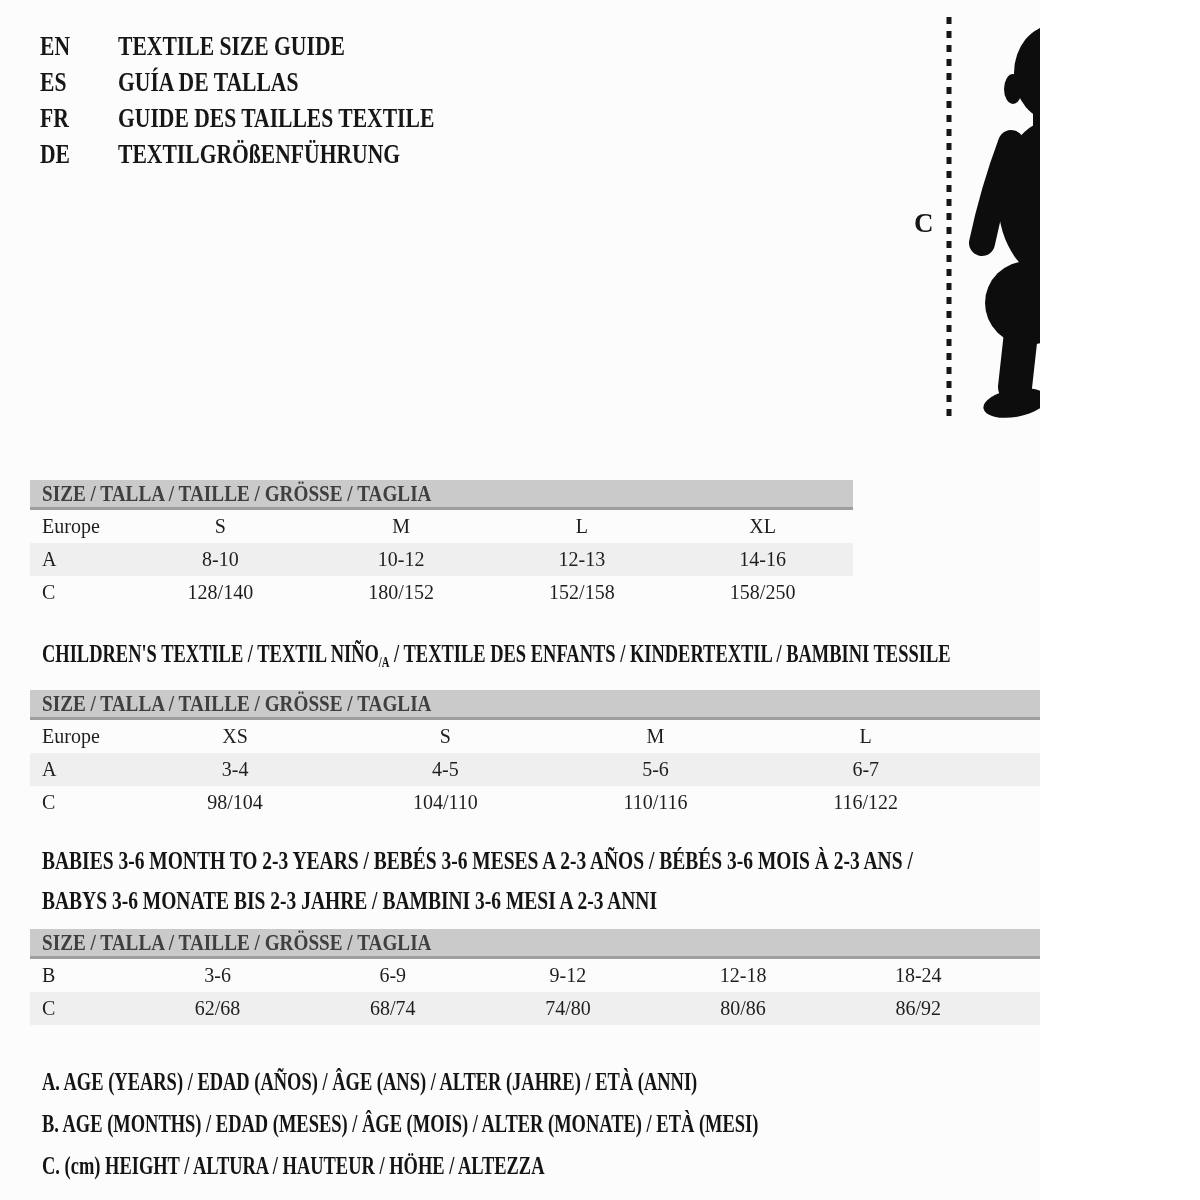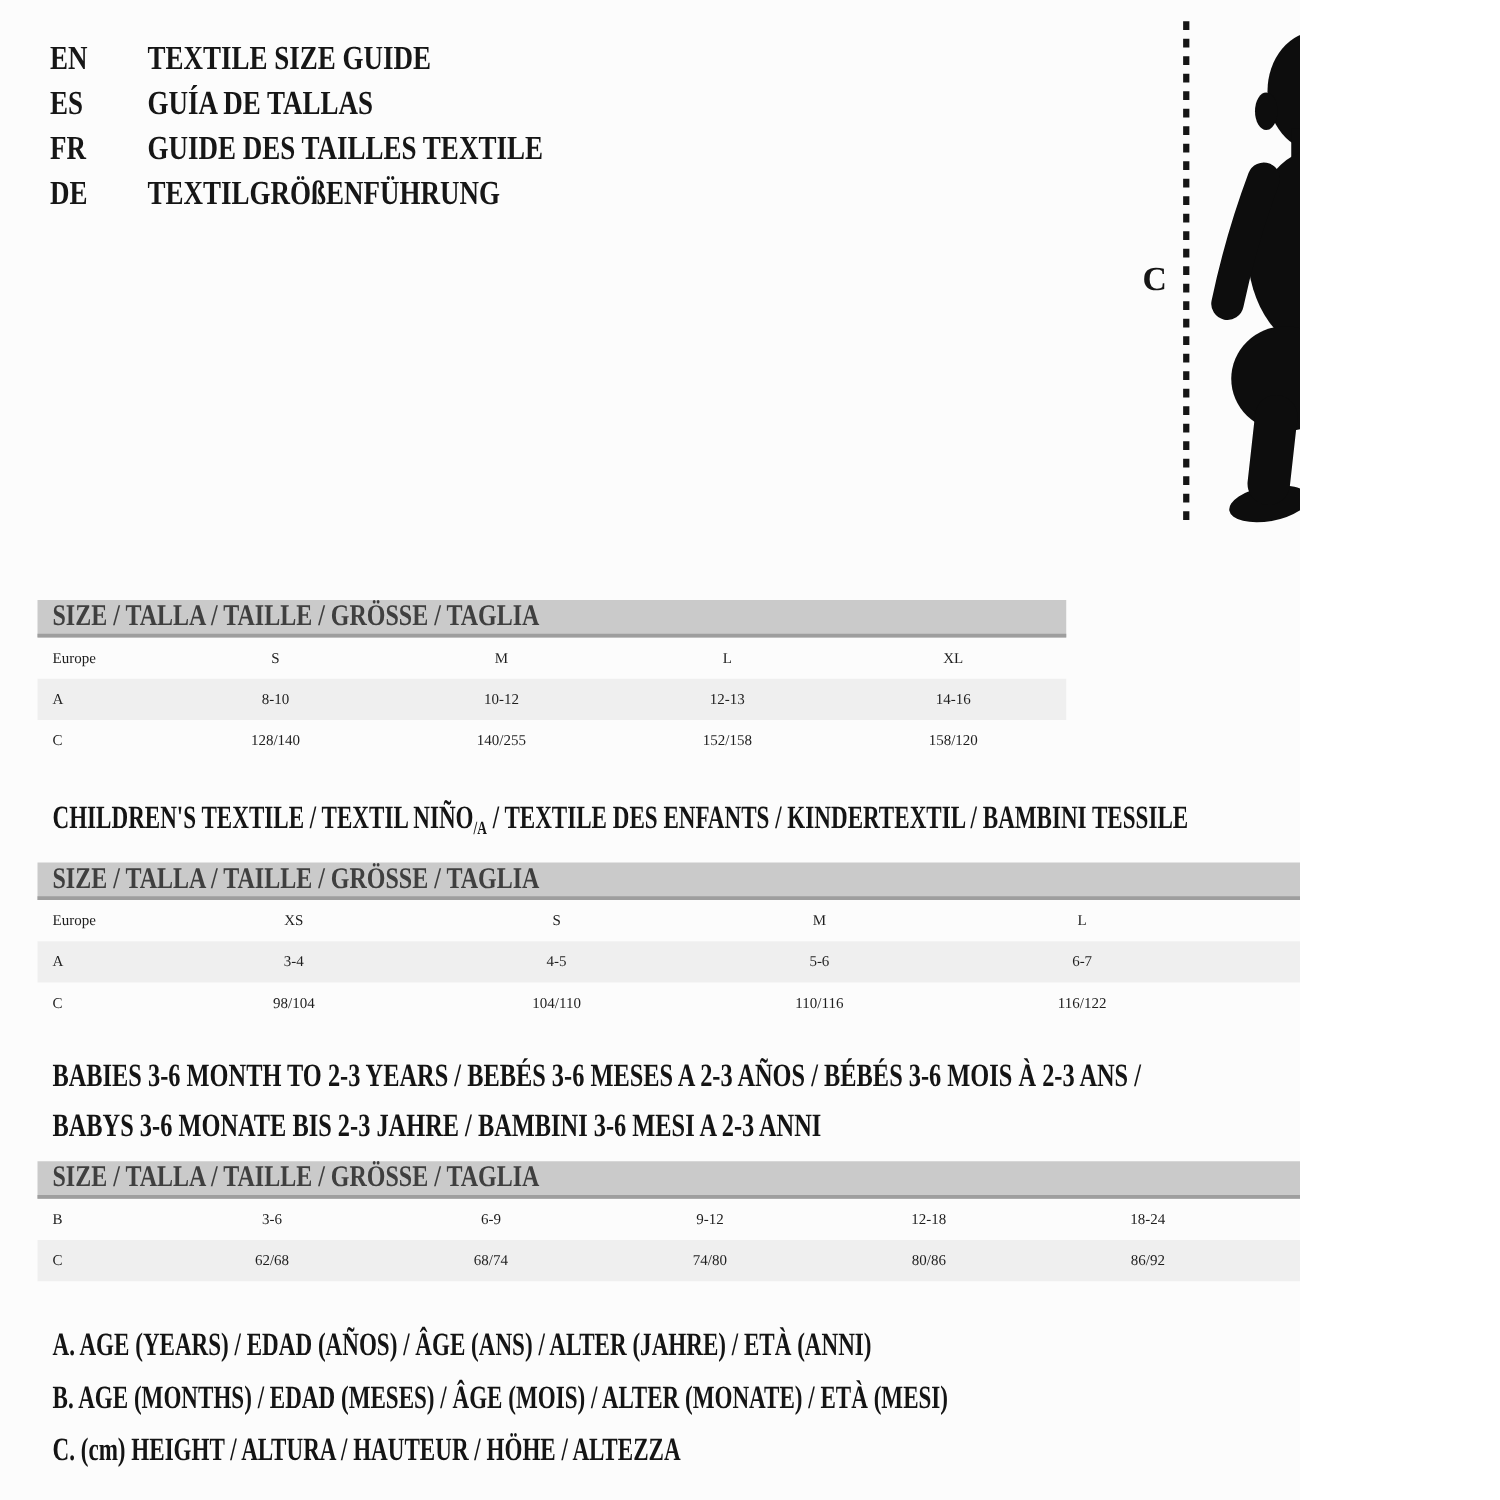--- a/index.html
+++ b/index.html
@@ -35,28 +35,28 @@
   .sec-title .line{display:block;height:40px;line-height:40px;}
   .t-sub{font-size:15px;position:relative;top:5px;}
 
   
   .table{position:absolute;}
   .size-bar{
     height:30px;background:var(--bar-bg);border-bottom:3px solid var(--bar-border);
     display:flex;align-items:flex-start;padding-left:12px;box-sizing:border-box;
     font-size:24px;font-weight:700;color:var(--bar-text);
   }
-  .t-row{display:flex;height:33px;align-items:center;font-size:12px;color:var(--text);justify-content:space-between;}
+  .t-row{display:flex;height:33px;align-items:center;font-size:20px;color:var(--text);justify-content:space-between;}
   .t-row.shaded{background:var(--row-shade);}
   .t-label{width:100px;flex:0 0 100px;padding-left:12px;box-sizing:border-box;}
   .t-cell{flex:1;text-align:center;}
 
   
   .legend{position:absolute;left:42px;top:1061px;}
-  .legend-line{height:42px;display:flex;align-items:flex-start;font-size:26px;font-weight:700;color:#141414;white-space:nowrap;}
+  .legend-line{height:42px;display:flex;align-items:center;font-size:26px;font-weight:700;color:#141414;white-space:nowrap;}
 </style>
 </head>
 <body>
 
 <div class="canvas">
 
   <div class="lang-block">
       <div class="lang-row">
         <span class="lang-code"><span class="cond" style="--sx: .8;">EN</span></span>
         <span class="cond" style="--sx: .8;">TEXTILE SIZE GUIDE</span>
@@ -116,23 +116,23 @@
         <div class="t-row shaded">
           <span class="t-label">A</span>
           <span class="t-cell">8-10</span>
           <span class="t-cell">10-12</span>
           <span class="t-cell">12-13</span>
           <span class="t-cell">14-16</span>
         </div>
         <div class="t-row">
           <span class="t-label">C</span>
           <span class="t-cell">128/140</span>
-          <span class="t-cell">140/255</span>
+          <span class="t-cell">180/152</span>
           <span class="t-cell">152/158</span>
-          <span class="t-cell">158/120</span>
+          <span class="t-cell">158/250</span>
         </div>
       </div>
   </div>
 
   <div class="sec-title" style="left:42px;top:639px;">
     <span class="cond" style="--sx:.71"><span>CHILDREN'S TEXTILE / TEXTIL NIÑO</span><span class="t-sub">/A</span><span> / TEXTILE DES ENFANTS / KINDERTEXTIL / BAMBINI TESSILE</span></span>
   </div>
   <div class="table" style="left:30px;top:690px;width:1151px;">
     <div class="size-bar">
       <span class="cond" style="--sx:.8">SIZE / TALLA / TAILLE / GRÖSSE / TAGLIA</span>

